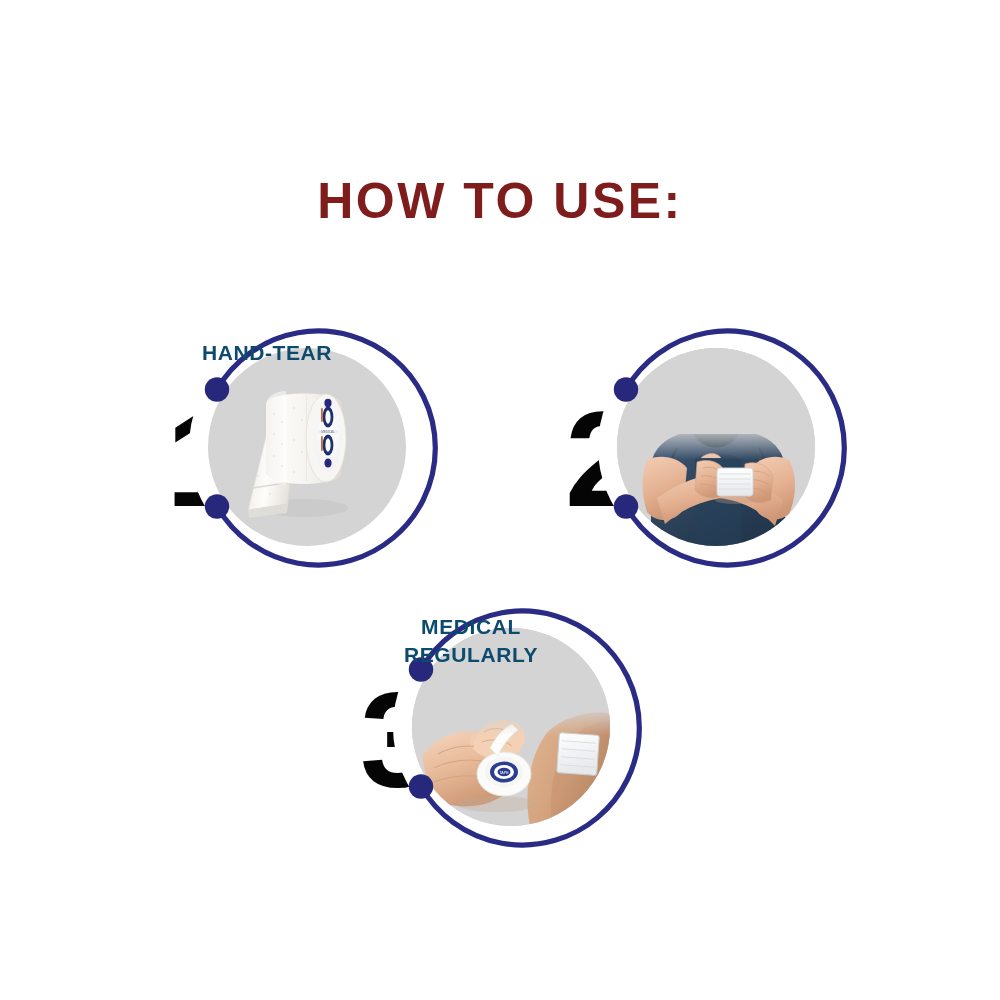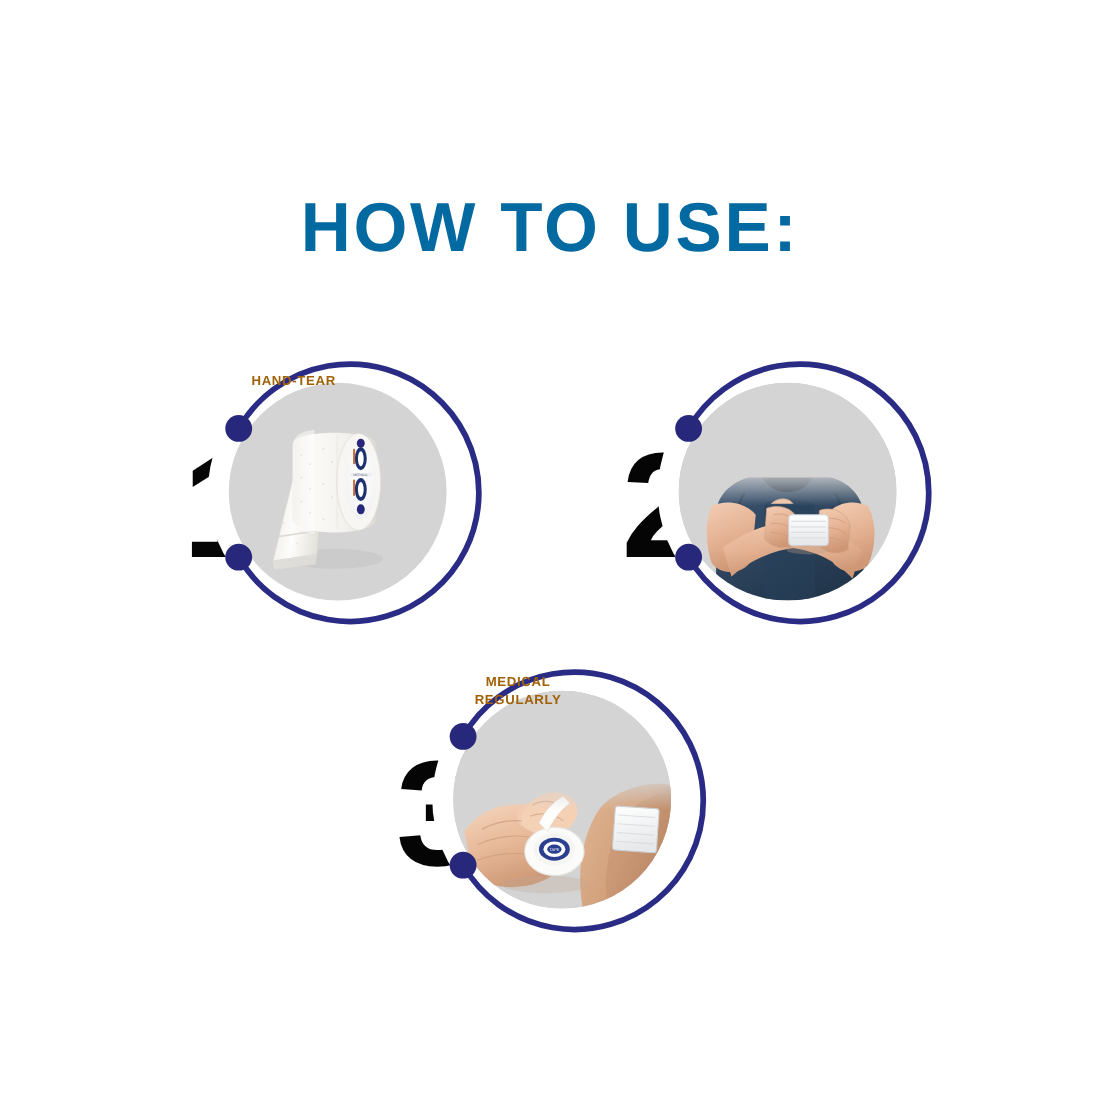--- a/index.html
+++ b/index.html
@@ -23,24 +23,24 @@
     background: #ffffff;
   }
 
   
   #page-title {
     position: absolute;
     left: 0;
     top: 176px;
     width: 1000px;
     text-align: center;
-    font-size: 63px;
+    font-size: 50px;
     font-weight: 700;
     letter-spacing: 2.5px;
-    color: #0369a1;
+    color: #7f1d1d;
     line-height: 1;
     white-space: nowrap;
   }
 
   
   .step {
     position: absolute;
     width: 270px;
     height: 270px;
   }
@@ -106,25 +106,25 @@
     overflow: visible;
   }
 
   
   .caption {
     position: absolute;
     left: 0;
     top: 14px;
     width: 198px;
     text-align: center;
-    font-size: 12px;
+    font-size: 21px;
     font-weight: 700;
     letter-spacing: 0.6px;
     line-height: 1.32;
-    color: #a16207;
+    color: #0c4a6e;
     z-index: 6;
     pointer-events: none;
   }
   #step-1 .caption { top: 26px; }
   #step-2 .caption { top: 20px; }
   #step-3 .caption { top: 20px; }
 
   
   .art { position: absolute; inset: 0; z-index: 5; }
 </style>

